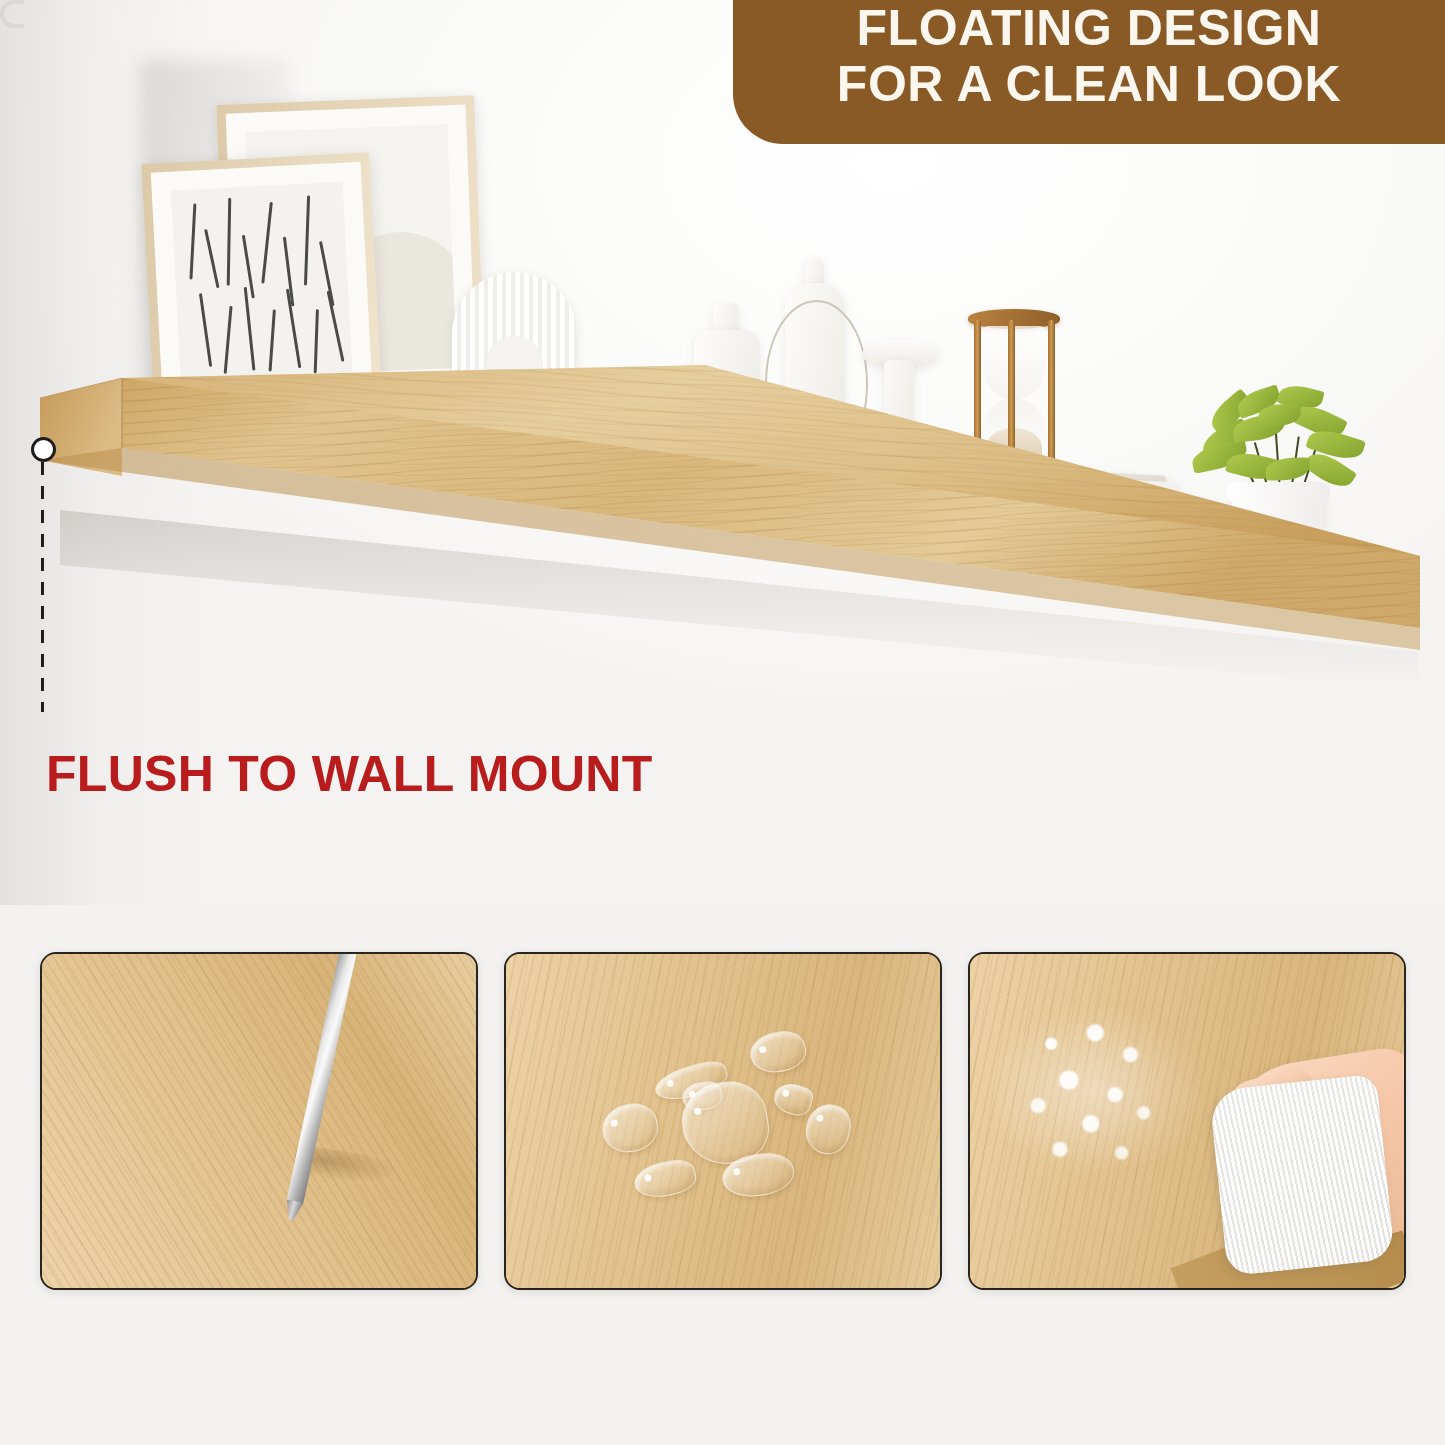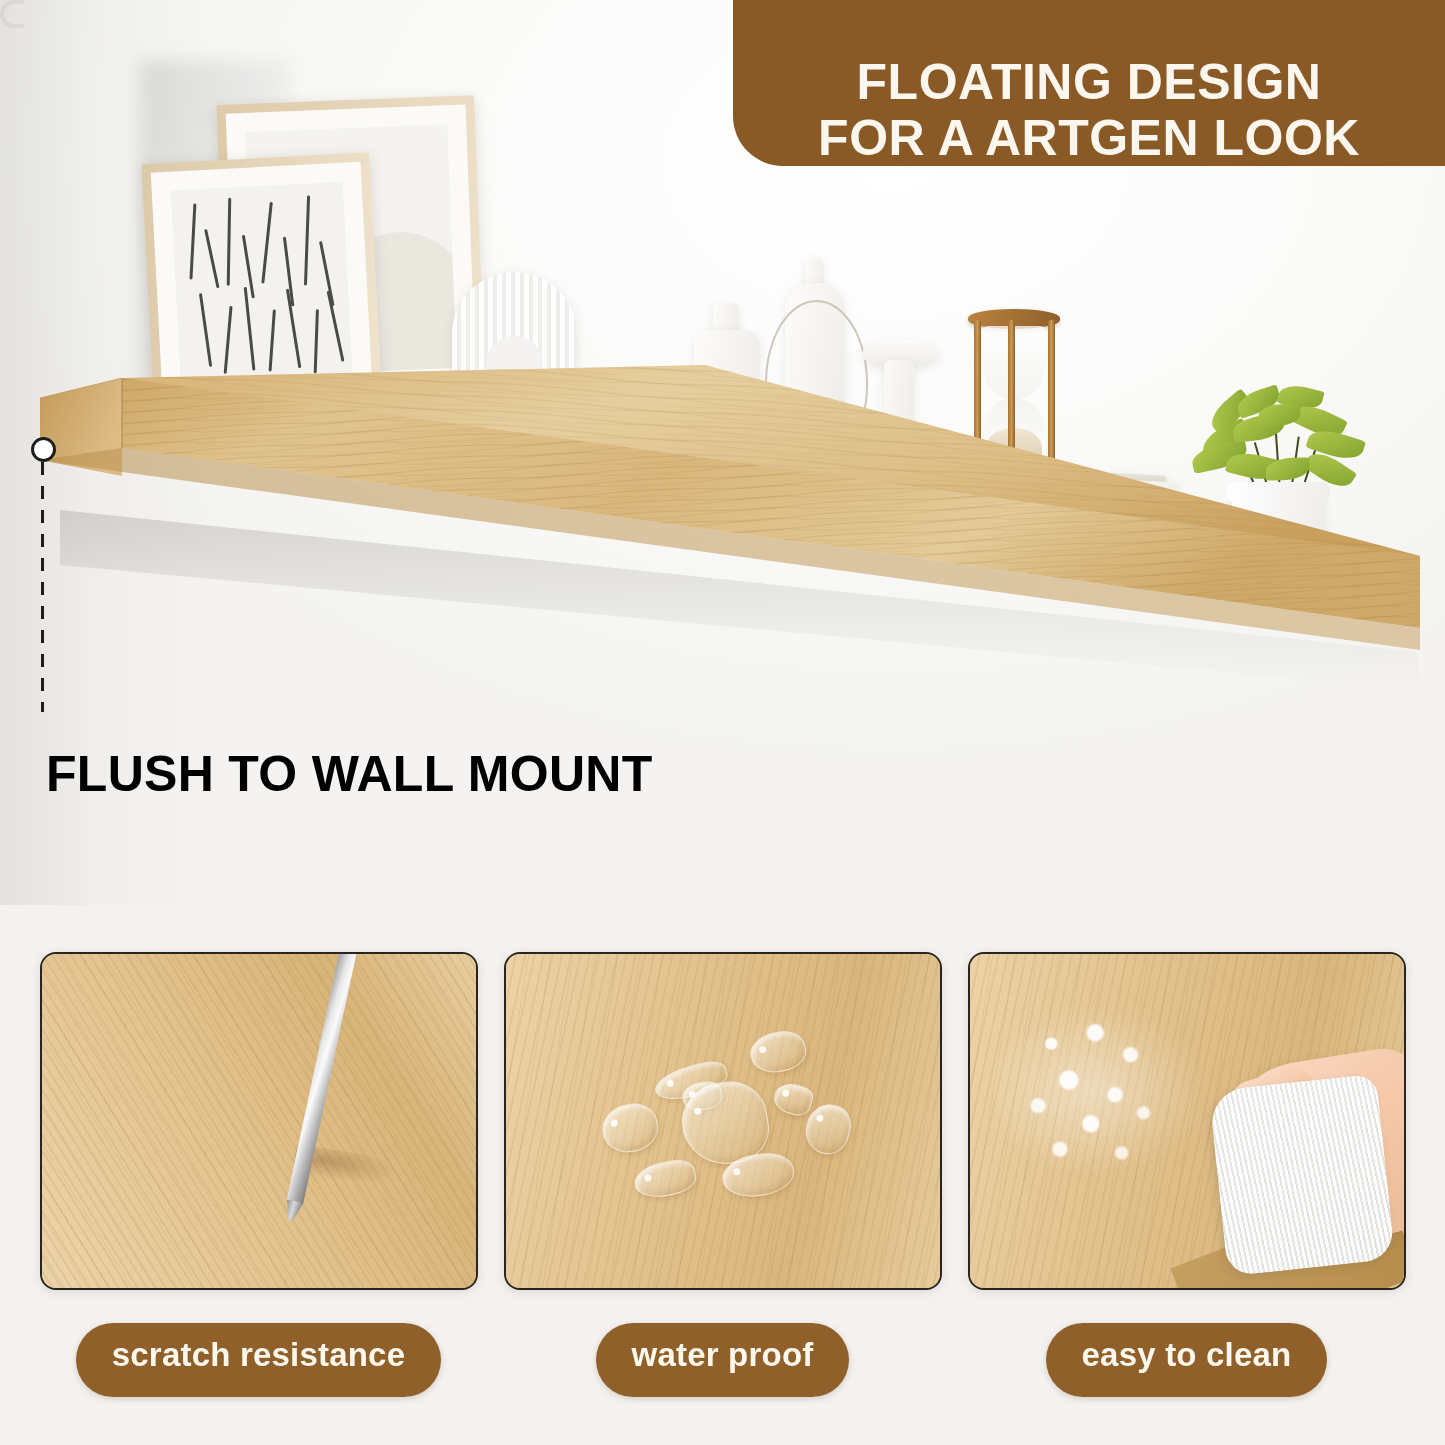--- a/index.html
+++ b/index.html
@@ -231,41 +231,41 @@
     z-index:7;
   }
   #callout-line {
     position:absolute; left:41px; top:462px; width:3px; height:250px;
     background:repeating-linear-gradient(180deg,#1f1d1b 0 13px, rgba(0,0,0,0) 13px 24px);
     z-index:6;
   }
 
   
   #banner {
-    position:absolute; right:0; top:0; width:712px; height:166px;
+    position:absolute; right:0; top:0; width:712px; height:144px;
     background:#8a5a26;
     border-bottom-left-radius:50px;
     display:flex; flex-direction:column;
-    align-items:center; justify-content:flex-end;
+    align-items:center; justify-content:flex-start;
     z-index:20;
   }
   #banner .line {
     color:#fbf6ee;
     font-weight:700;
     font-size:50px;
     line-height:1.12;
     letter-spacing:.5px;
     white-space:nowrap;
     text-align:center;
   }
 
   
   #heading-block { position:absolute; left:46px; top:748px; z-index:15; }
   #headline {
-    color:#000000; font-weight:700; font-size:50px;
+    color:#b91c1c; font-weight:700; font-size:50px;
     letter-spacing:.3px; white-space:nowrap; line-height:1.05;
   }
   #subheadline {
     margin-top:16px; color:#1c1a18; font-weight:400; font-size:36px;
     letter-spacing:.1px; white-space:nowrap;
   }
 
   
   #panels {
     position:absolute; left:0; top:952px; width:1445px; height:345px;
@@ -537,21 +537,21 @@
         <path d="M40 38 L122 18" stroke="rgba(180,142,84,0.5)" stroke-width="1" fill="none"></path>
       </svg>
     </div>
 
     <div id="callout-line"></div>
     <div id="callout-dot"></div>
   </div>
 
   <div id="banner">
     <div class="line">FLOATING DESIGN</div>
-    <div class="line">FOR A ARTGEN LOOK</div>
+    <div class="line">FOR A CLEAN LOOK</div>
   </div>
 
   <div id="heading-block">
     <div id="headline">FLUSH TO WALL MOUNT</div>
   </div>
 
   <div id="panels">
 
     <div class="panel">
       <div class="wood diag"></div>
@@ -579,25 +579,14 @@
       <div id="hand">
         <div class="finger" style="left:14px;top:8px;width:84px;height:40px;transform:rotate(-8deg);"></div>
         <div class="finger" style="left:6px;top:46px;width:92px;height:40px;transform:rotate(-4deg);"></div>
         <div class="finger" style="left:10px;top:86px;width:86px;height:40px;transform:rotate(4deg);"></div>
       </div>
       <div id="cloth"></div>
     </div>
 
   </div>
 
-  <div id="pills">
-    <div class="pill-cell">
-      <div class="pill">scratch resistance</div>
-    </div>
-    <div class="pill-cell">
-      <div class="pill">water proof</div>
-    </div>
-    <div class="pill-cell">
-      <div class="pill">easy to clean</div>
-    </div>
-  </div>
 
 </div>
 
 </body></html>

